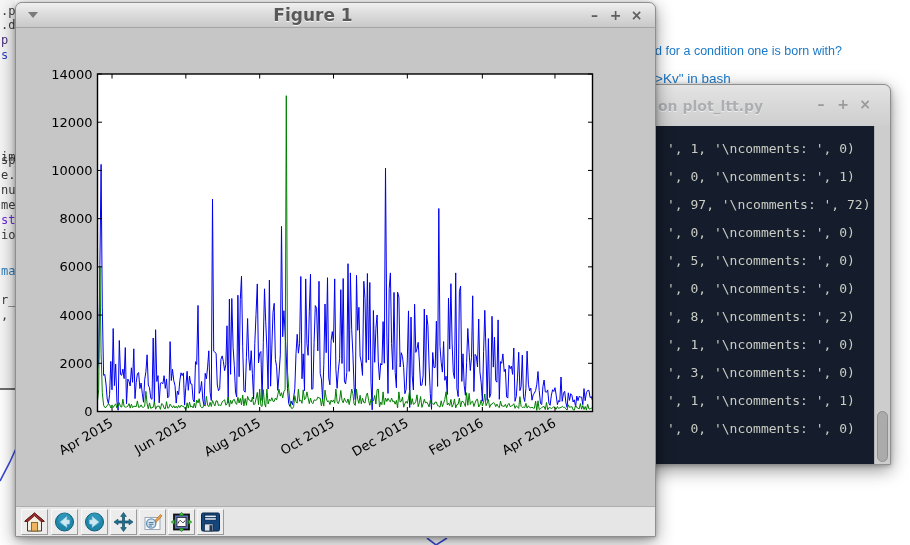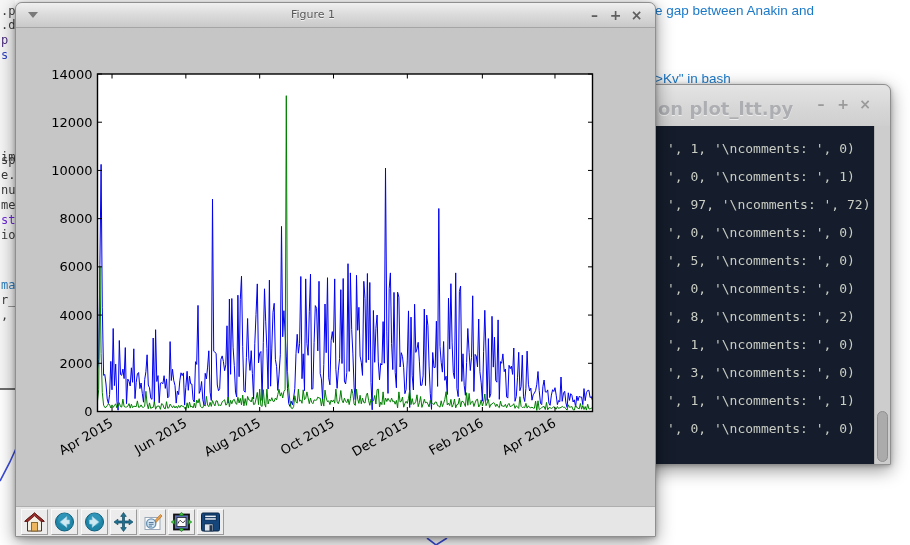--- a/index.html
+++ b/index.html
@@ -32,36 +32,36 @@
   .tb-btn { text-align:center; cursor:pointer; font-weight:bold;
      font-family:"DejaVu Sans", sans-serif; }
 
   
   .figure-window { left:15px; top:2px; width:641px; height:535px; background:#c6c6c6; z-index:30; }
   .figure-window .titlebar { height:25px; }
   .fig-menu-tri { position:absolute; left:12px; top:9px; width:0; height:0;
      border-left:5px solid transparent; border-right:5px solid transparent;
      border-top:6px solid #7a7a7a; cursor:pointer; }
   .fig-title { position:absolute; left:0; top:0; width:594px; height:25px; line-height:24px;
-     text-align:center; font-size:11px; font-weight:normal; color:#585858;
+     text-align:center; font-size:17px; font-weight:bold; color:#585858;
      text-shadow:0 1px 0 rgba(255,255,255,0.75); }
   .figure-window .tb-btns { right:8px; top:0; height:25px; align-items:center; }
   .figure-window .tb-btn { width:21px; height:25px; line-height:25px; font-size:14px; color:#5f5f5f; }
   .mpl-canvas { position:absolute; left:0; top:26px; width:639px; height:477px; background:#c6c6c6; }
   .mpl-toolbar { position:absolute; left:0; top:503px; width:639px; height:30px;
      background:#e6e6e6; border-top:1px solid #aeaeae; }
   .tool-btn { position:absolute; top:2px; width:27px; height:26px; background:#ececec;
      border:1px solid; border-color:#f9f9f9 #9a9a9a #9a9a9a #f9f9f9; cursor:pointer; }
   .tool-btn svg { position:absolute; left:2px; top:2px; }
 
   
   .terminal-window { left:380px; top:84px; width:511px; height:381px; background:#d6d6d6; z-index:20; }
   .terminal-window .titlebar { height:41px; border-bottom:none; border-radius:7px 7px 0 0;
      background:linear-gradient(#e4e4e4, #d6d6d6 60%, #cfcfcf); }
-  .term-title { position:absolute; left:277px; top:13px; font-size:18px; font-weight:bold;
+  .term-title { position:absolute; left:277px; top:13px; font-size:14px; font-weight:bold;
      color:#adaeb2; text-shadow:0 1px 0 rgba(255,255,255,0.6); white-space:nowrap; }
   .terminal-window .tb-btns { right:14px; top:8px; }
   .terminal-window .tb-btn { width:22px; height:22px; line-height:22px; font-size:14px; color:#9a9a9a; }
   .term-body { position:absolute; left:1px; top:41px; width:508px; height:338px; display:flex; }
   .term-screen { position:relative; flex:1 1 auto; background:#151c2b; overflow:hidden; }
   .term-lines { position:absolute; left:285px; top:9px;
      font-family:"DejaVu Sans Mono", monospace; font-size:13px; line-height:28px;
      color:#c9cdc4; white-space:pre; }
   .term-scrollbar { position:relative; flex:0 0 16px; background:#cdcdcd; border-left:1px solid #b4b4b4; }
   .term-thumb { position:absolute; left:2px; right:2px; bottom:2px; height:51px;
@@ -70,21 +70,21 @@
   
   .plot-svg { position:absolute; left:0; top:0; }
   .plot-svg text { font-family:"DejaVu Sans", sans-serif; font-size:13px; fill:#000; }
 </style>
 </head>
 <body>
 
 <div class="stage">
 
   <div class="browser-bg">
-    <a class="web-link l1">e gap between Anakin and</a>
+    <a class="web-link l2">d for a condition one is born with?</a>
     <a class="web-link l3">&gt;Kv" in bash</a>
     <svg class="bg-curve" style="left:0;top:425px" width="22" height="70" viewBox="0 0 22 70">
       <path d="M0 56 Q10 38 19 17" stroke="#3b4bd8" stroke-width="1.6" fill="none"></path>
     </svg>
     <svg class="bg-curve" style="left:425px;top:538px" width="40" height="7" viewBox="0 0 40 7">
       <path d="M2 0 L11 7 L22 0" stroke="#3b4bd8" stroke-width="1.6" fill="none"></path>
     </svg>
   </div>
 
   <div class="editor-strip" id="editor-strip">
@@ -92,21 +92,21 @@
       <span class="frag" style="top: 18px; color: rgb(59, 59, 59);">.d</span>
       <span class="frag" style="top: 33px; color: rgb(74, 45, 122);">p</span>
       <span class="frag" style="top: 48px; color: rgb(43, 63, 196);">s</span>
       <span class="frag" style="top: 150px; color: rgb(59, 59, 59);">im</span>
       <span class="frag" style="top: 153px; color: rgb(59, 59, 59); text-align: right;">sp</span>
       <span class="frag" style="top: 168px; color: rgb(59, 59, 59);">e.</span>
       <span class="frag" style="top: 183px; color: rgb(59, 59, 59); text-align: right;">nu</span>
       <span class="frag" style="top: 198px; color: rgb(59, 59, 59);">me</span>
       <span class="frag" style="top: 213px; color: #6d28d9;">st</span>
       <span class="frag" style="top: 228px; color: rgb(59, 59, 59);">io</span>
-      <span class="frag" style="top: 278px; color: rgb(45, 125, 189);">ma</span>
+      <span class="frag" style="top: 264px; color: rgb(45, 125, 189);">ma</span>
       <span class="frag" style="top: 293px; color: rgb(59, 59, 59);">r_</span>
       <span class="frag" style="top: 308px; color: rgb(59, 59, 59);">, v</span>
     </div>
 
   <div class="x-window terminal-window">
     <div class="titlebar">
       <span class="term-title">on plot_ltt.py</span>
       <span class="tb-btns">
         <span class="tb-btn">–</span>
         <span class="tb-btn">+</span>

